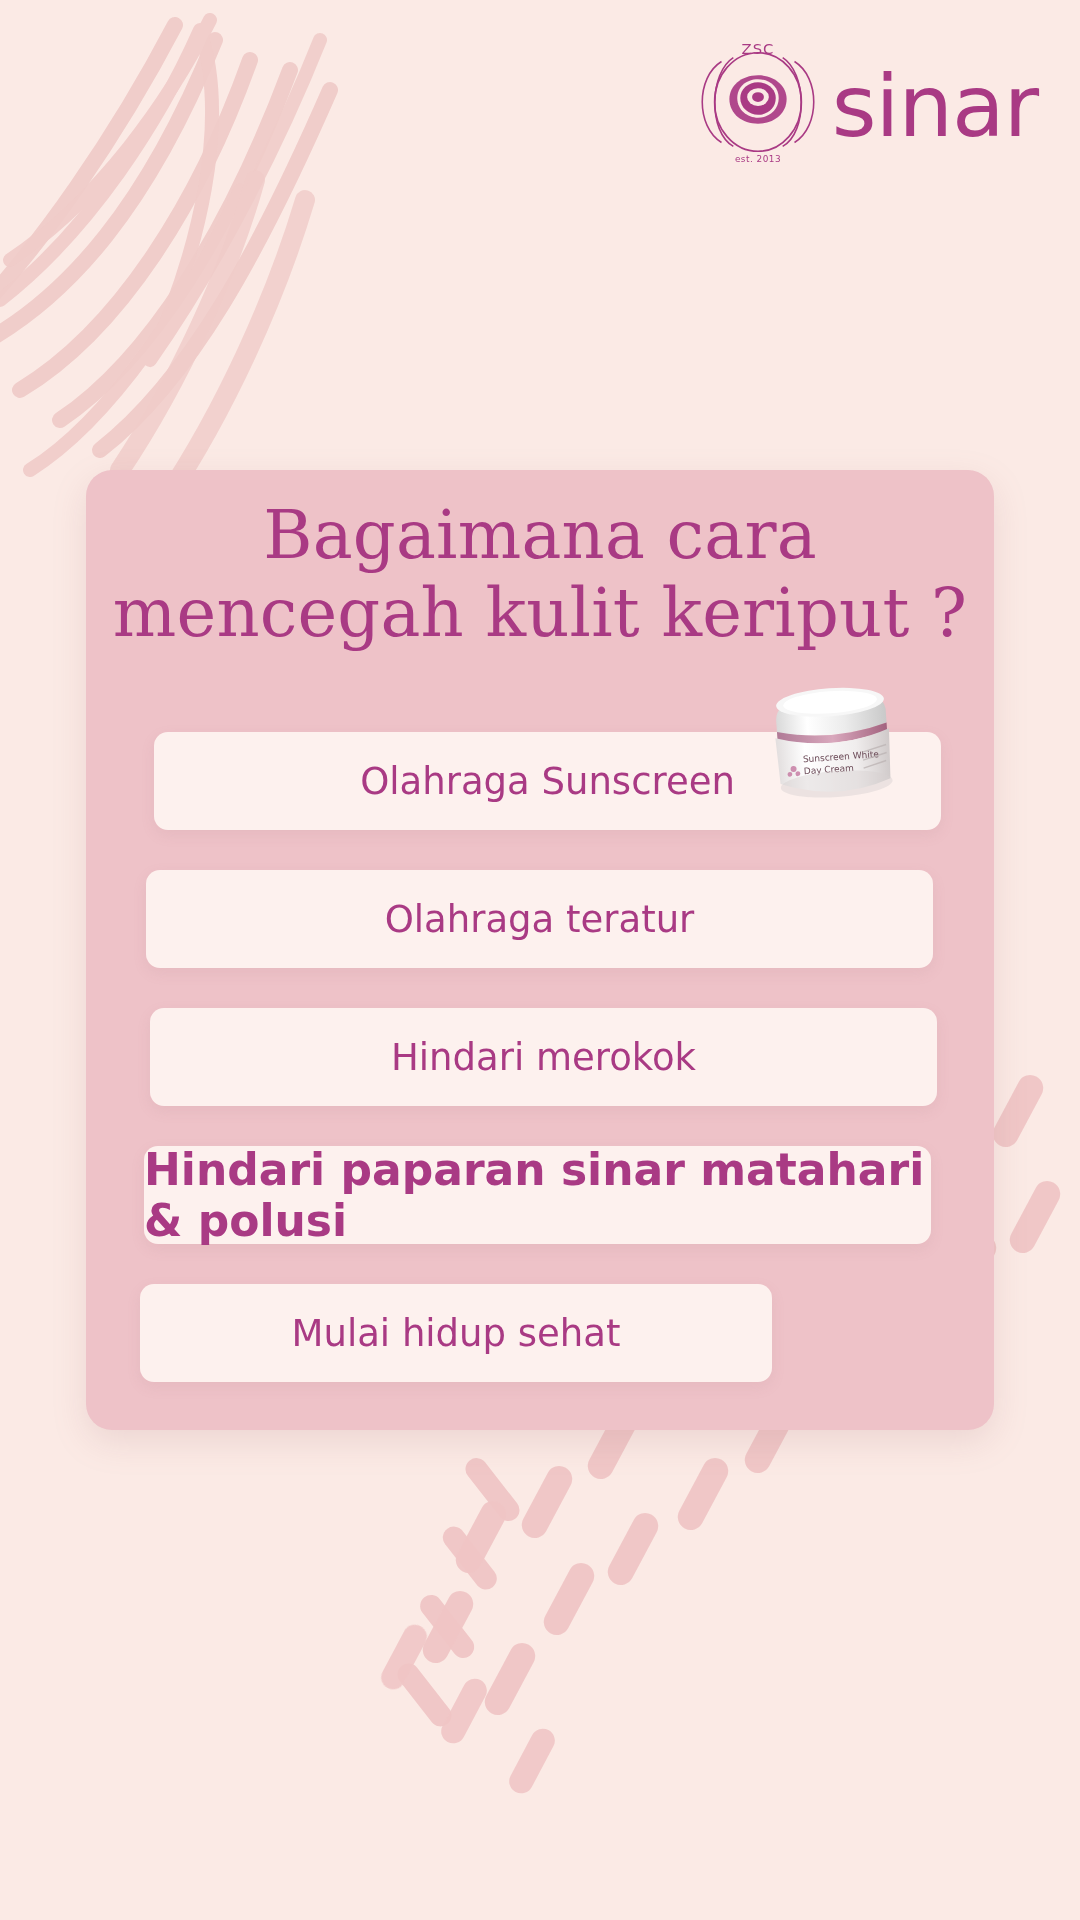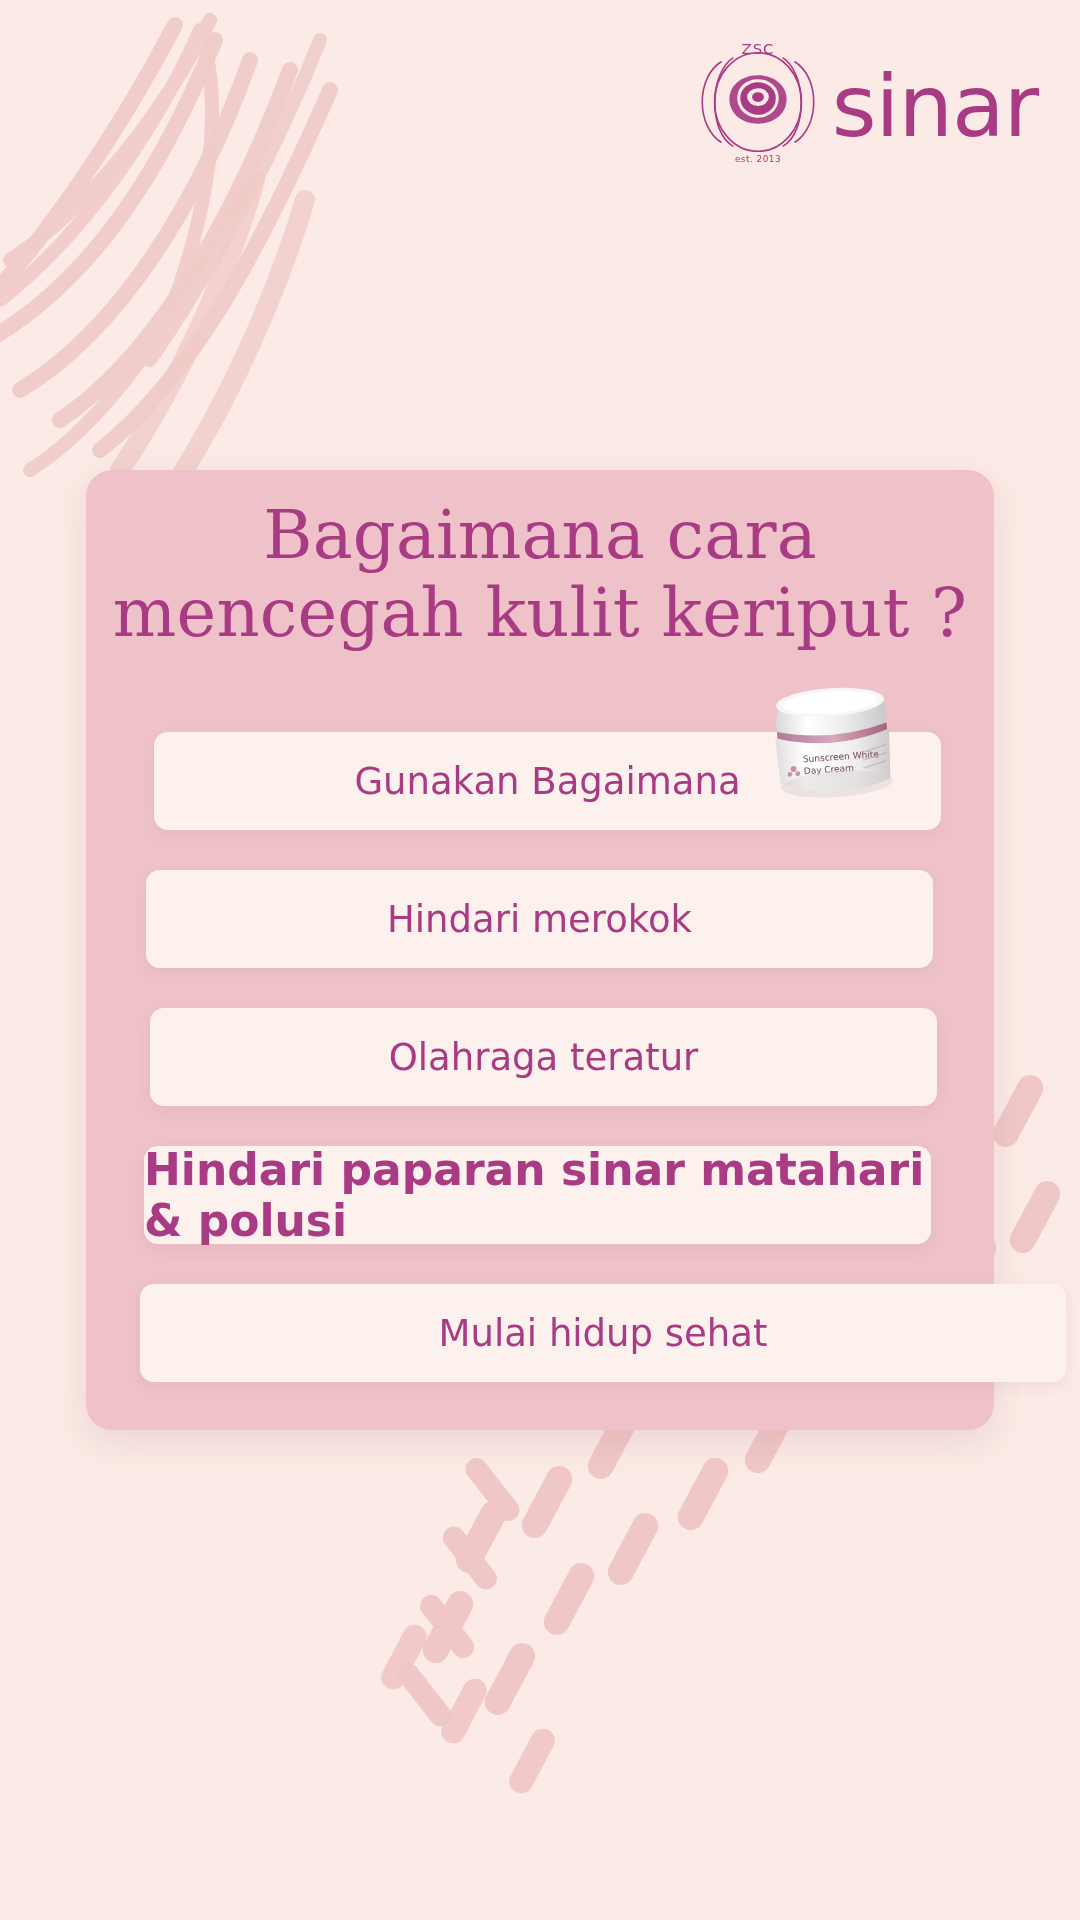--- a/index.html
+++ b/index.html
@@ -92,21 +92,21 @@
     color: #a93a84;
     font-family: "DejaVu Sans", sans-serif;
     font-size: 37px;
     font-weight: 400;
     box-shadow: 0 5px 14px rgba(170,120,130,0.12);
   }
   .option-row:nth-child(1) .option-pill { left: 68px; width: 787px; }
   .option-row:nth-child(2) .option-pill { left: 60px; width: 787px; }
   .option-row:nth-child(3) .option-pill { left: 64px; width: 787px; }
   .option-row:nth-child(4) .option-pill { left: 58px; width: 787px; }
-  .option-row:nth-child(5) .option-pill { left: 54px; width: 926px; }
+  .option-row:nth-child(5) .option-pill { left: 54px; width: 632px; }
   .option-row:nth-child(4) .option-pill { font-size: 44px; font-weight: bold; }
 
   
   #product-jar {
     position: absolute;
     left: 762px;
     top: 680px;
     width: 148px;
     height: 130px;
     z-index: 5;
@@ -196,27 +196,27 @@
   <div id="logo-word">sinar</div>
 </div>
 
 <div id="quiz-panel-real">
 
   <div id="question-title">Bagaimana cara
 mencegah kulit keriput ?</div>
 
   <div id="options">
     <div class="option-row">
-      <div class="option-pill">Gunakan Bagaimana</div>
+      <div class="option-pill">Olahraga Sunscreen</div>
+    </div>
+    <div class="option-row">
+      <div class="option-pill">Olahraga teratur</div>
     </div>
     <div class="option-row">
       <div class="option-pill">Hindari merokok</div>
-    </div>
-    <div class="option-row">
-      <div class="option-pill">Olahraga teratur</div>
     </div>
     <div class="option-row">
       <div class="option-pill">Hindari paparan sinar matahari &amp; polusi</div>
     </div>
     <div class="option-row">
       <div class="option-pill">Mulai hidup sehat</div>
     </div>
   </div>
 
 </div>

